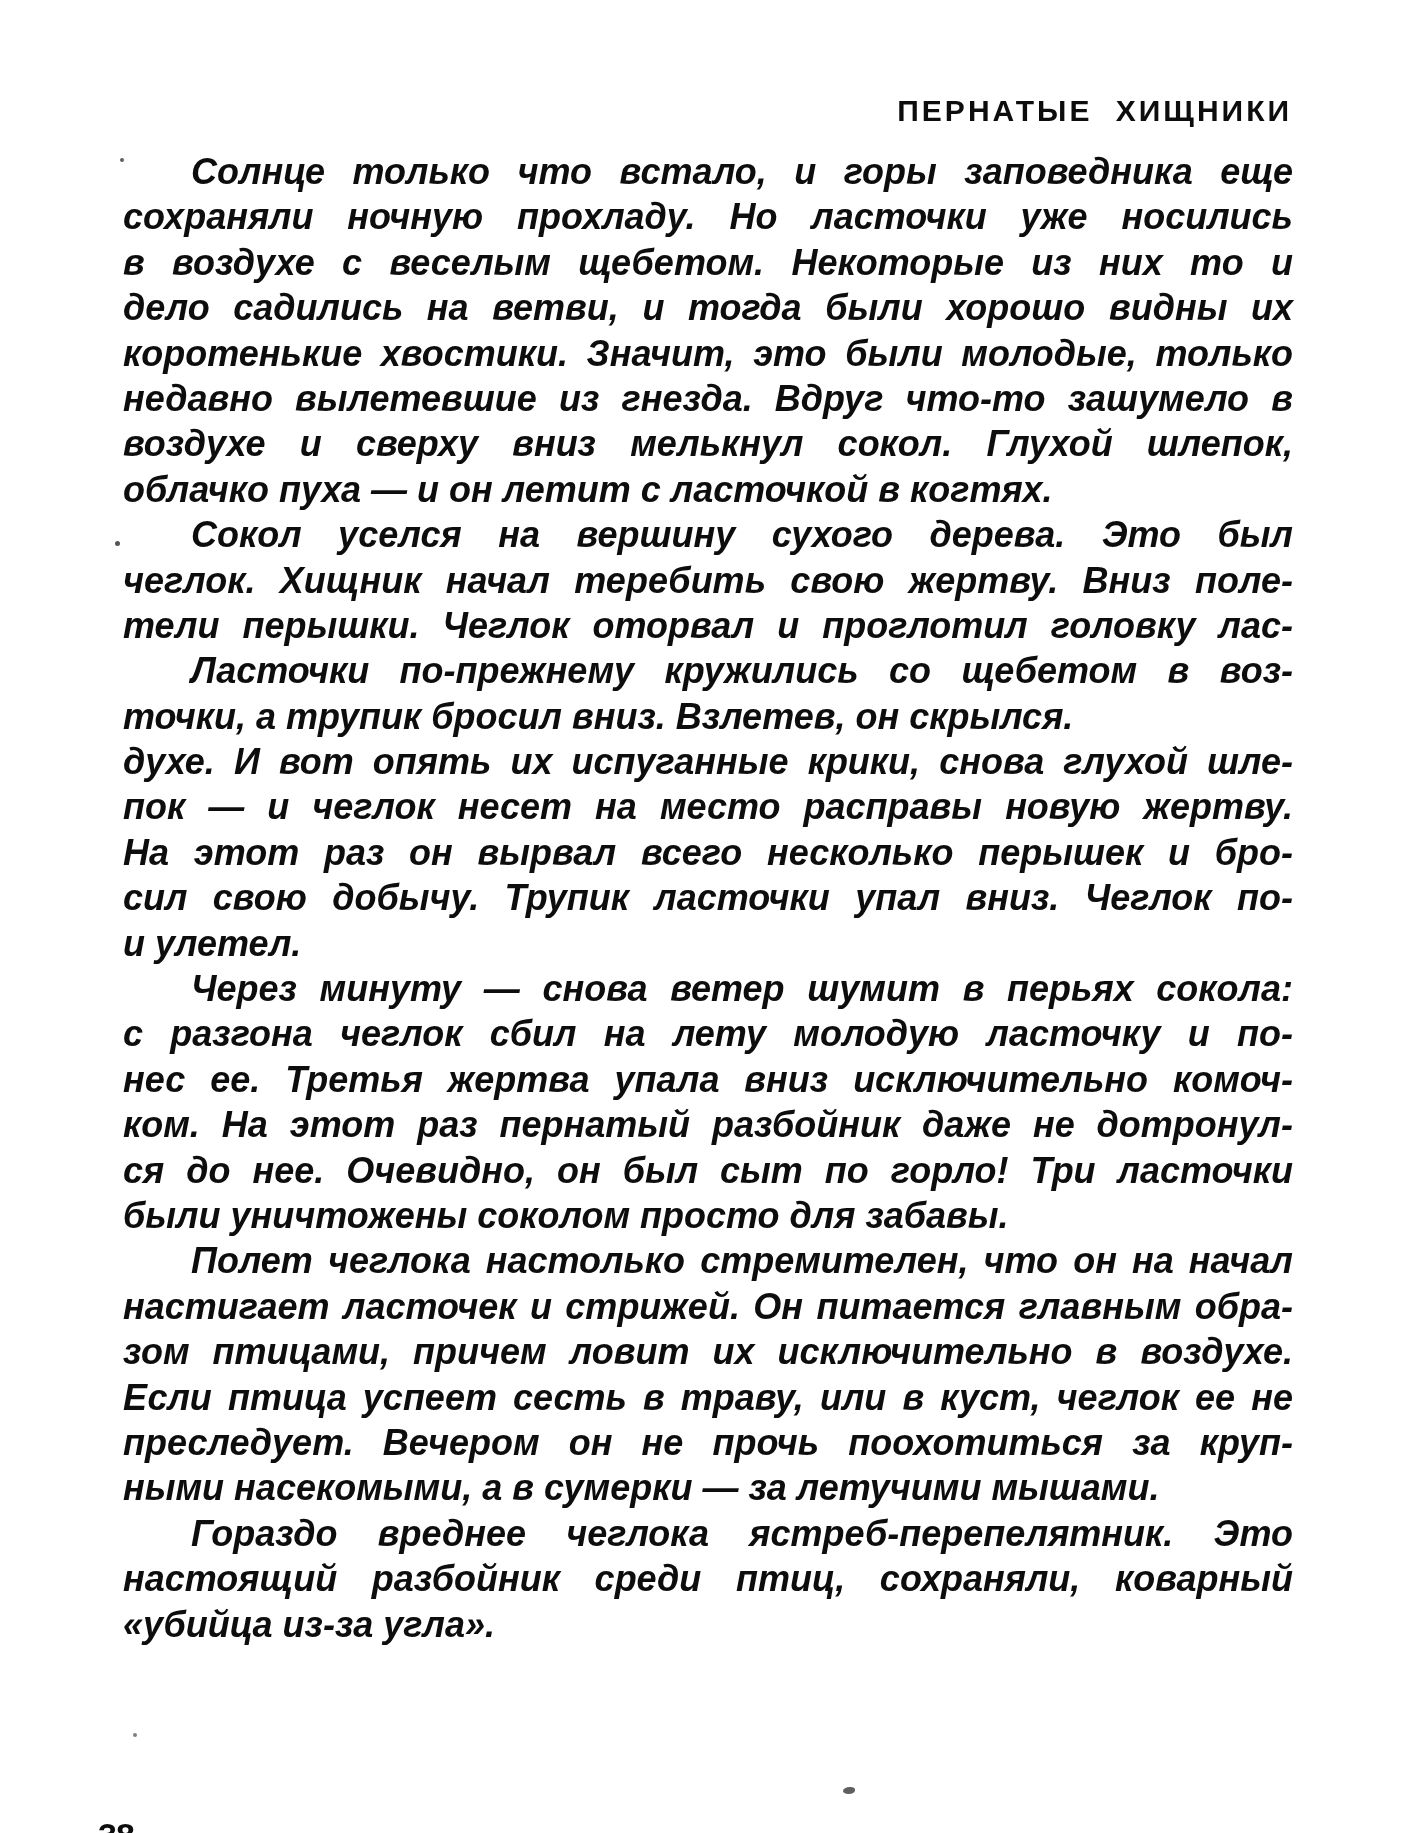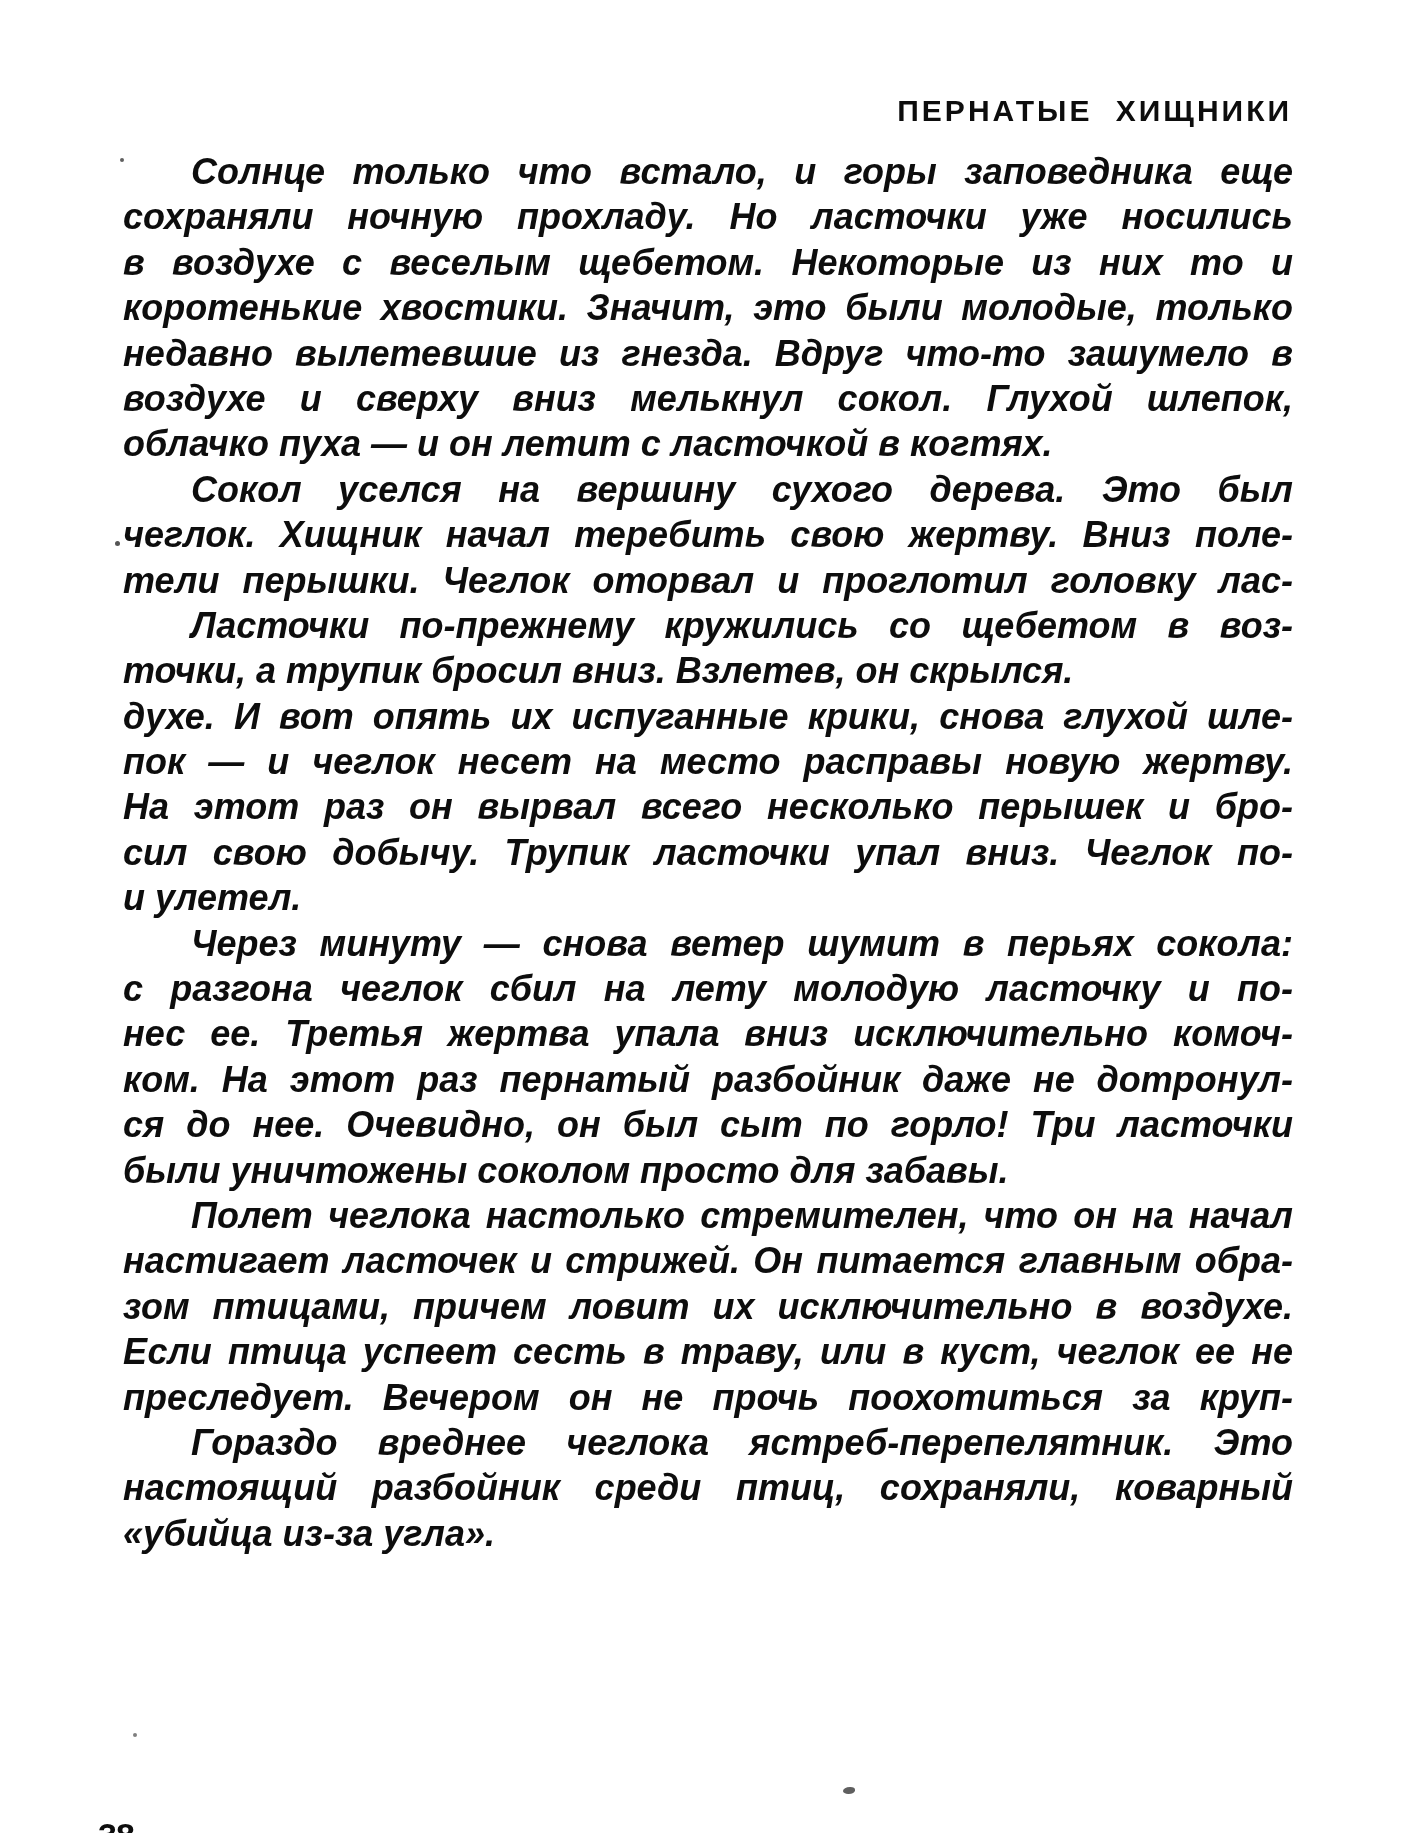--- a/index.html
+++ b/index.html
@@ -64,20 +64,21 @@
 <body>
 
 <div class="sheet">
 
   <div class="page-header">ПЕРНАТЫЕ ХИЩНИКИ</div>
 
   <div class="text-block">
       <div class="line para-start">Солнце только что встало, и горы заповедника еще</div>
       <div class="line">сохраняли ночную прохладу. Но ласточки уже носились</div>
       <div class="line">в воздухе с веселым щебетом. Некоторые из них то и</div>
+      <div class="line">дело садились на ветви, и тогда были хорошо видны их</div>
       <div class="line">коротенькие хвостики. Значит, это были молодые, только</div>
       <div class="line">недавно вылетевшие из гнезда. Вдруг что-то зашумело в</div>
       <div class="line">воздухе и сверху вниз мелькнул сокол. Глухой шлепок,</div>
       <div class="line para-end">облачко пуха — и он летит с ласточкой в когтях.</div>
       <div class="line para-start">Сокол уселся на вершину сухого дерева. Это был</div>
       <div class="line">чеглок. Хищник начал теребить свою жертву. Вниз поле-</div>
       <div class="line">тели перышки. Чеглок оторвал и проглотил головку лас-</div>
       <div class="line para-start">Ласточки по-прежнему кружились со щебетом в воз-</div>
       <div class="line para-end">точки, а трупик бросил вниз. Взлетев, он скрылся.</div>
       <div class="line">духе. И вот опять их испуганные крики, снова глухой шле-</div>
@@ -89,20 +90,21 @@
       <div class="line">с разгона чеглок сбил на лету молодую ласточку и по-</div>
       <div class="line">нес ее. Третья жертва упала вниз исключительно комоч-</div>
       <div class="line">ком. На этот раз пернатый разбойник даже не дотронул-</div>
       <div class="line">ся до нее. Очевидно, он был сыт по горло! Три ласточки</div>
       <div class="line para-end">были уничтожены соколом просто для забавы.</div>
       <div class="line para-start">Полет чеглока настолько стремителен, что он на начал</div>
       <div class="line">настигает ласточек и стрижей. Он питается главным обра-</div>
       <div class="line">зом птицами, причем ловит их исключительно в воздухе.</div>
       <div class="line">Если птица успеет сесть в траву, или в куст, чеглок ее не</div>
       <div class="line">преследует. Вечером он не прочь поохотиться за круп-</div>
+      <div class="line para-end">ными насекомыми, а в сумерки — за летучими мышами.</div>
       <div class="line para-start">Гораздо вреднее чеглока ястреб-перепелятник. Это</div>
       <div class="line">настоящий разбойник среди птиц, сохраняли, коварный</div>
       <div class="line para-end">«убийца из-за угла».</div>
     </div>
 
   <div class="page-number">38</div>
 
   <div class="artifact a1"></div>
   <div class="artifact a2"></div>
   <div class="artifact a3"></div>

